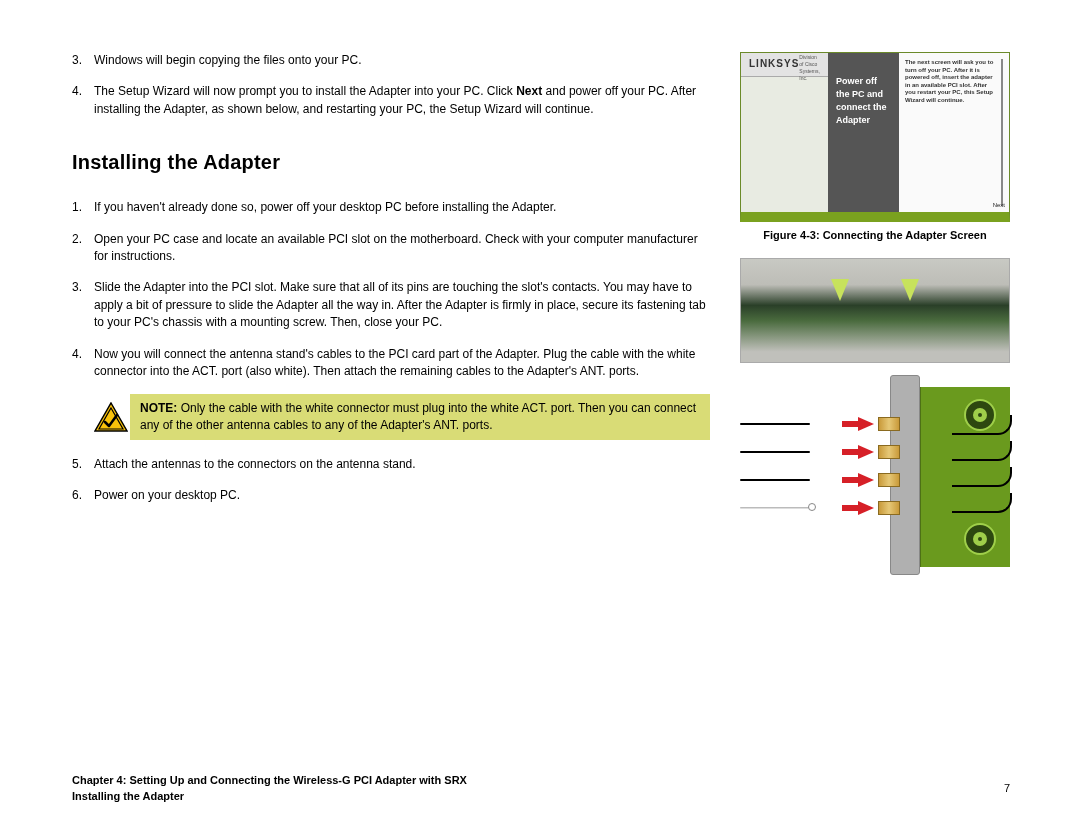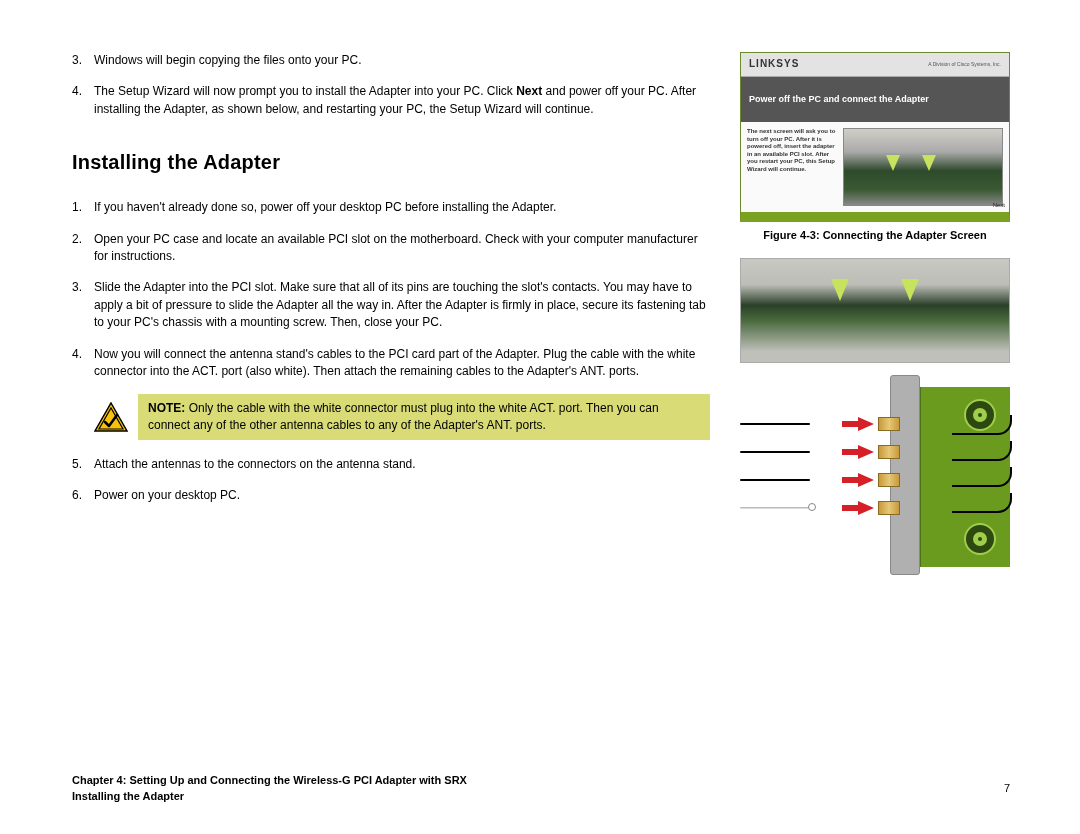--- a/index.html
+++ b/index.html
@@ -43,21 +43,21 @@
     font-family: Arial, Helvetica, sans-serif;
     font-size: 20px;
     font-weight: bold;
     letter-spacing: 0.2px;
     margin: 30px 0 22px 0;
   }
 
   .notebox {
     display: flex;
     align-items: center;
-    gap: 10px;
+    gap: 2px;
     margin: 10px 0 16px 0;
     justify-content: flex-end;
   }
   .warn-icon {
     width: 34px; height: 30px;
     position: relative;
     flex-shrink: 0;
   }
   .note-text {
     background: #d9dc76;
@@ -74,21 +74,20 @@
     margin: 6px 0 14px 0;
   }
 
   .wizard-shot {
     border: 1px solid #6b8a2a;
     border-bottom-width: 10px;
     border-bottom-color: #7aa11f;
     background: #e8ebe2;
     height: 170px;
     display: flex;
-    flex-direction: column;
     overflow: hidden;
     position: relative;
   }
   .wizard-logo {
     height: 24px;
     background: #e3e3e3;
     display: flex;
     align-items: center;
     padding-left: 8px;
     font-weight: bold;
@@ -98,21 +97,21 @@
     border-bottom: 1px solid #aaa;
     justify-content: space-between;
     padding-right: 8px;
   }
   .wizard-logo .brandsub { font-size: 5px; letter-spacing: 0; color: #555; font-weight: normal; }
   .wizard-title {
     background: #555;
     color: #fff;
     font-weight: bold;
     font-size: 9px;
-    padding: 16px 8px;
+    padding: 22px 8px;
   }
   .wizard-body {
     flex: 1;
     display: flex;
     background: #fafafa;
     padding: 6px;
     gap: 6px;
   }
   .wizard-text {
     width: 90px;

